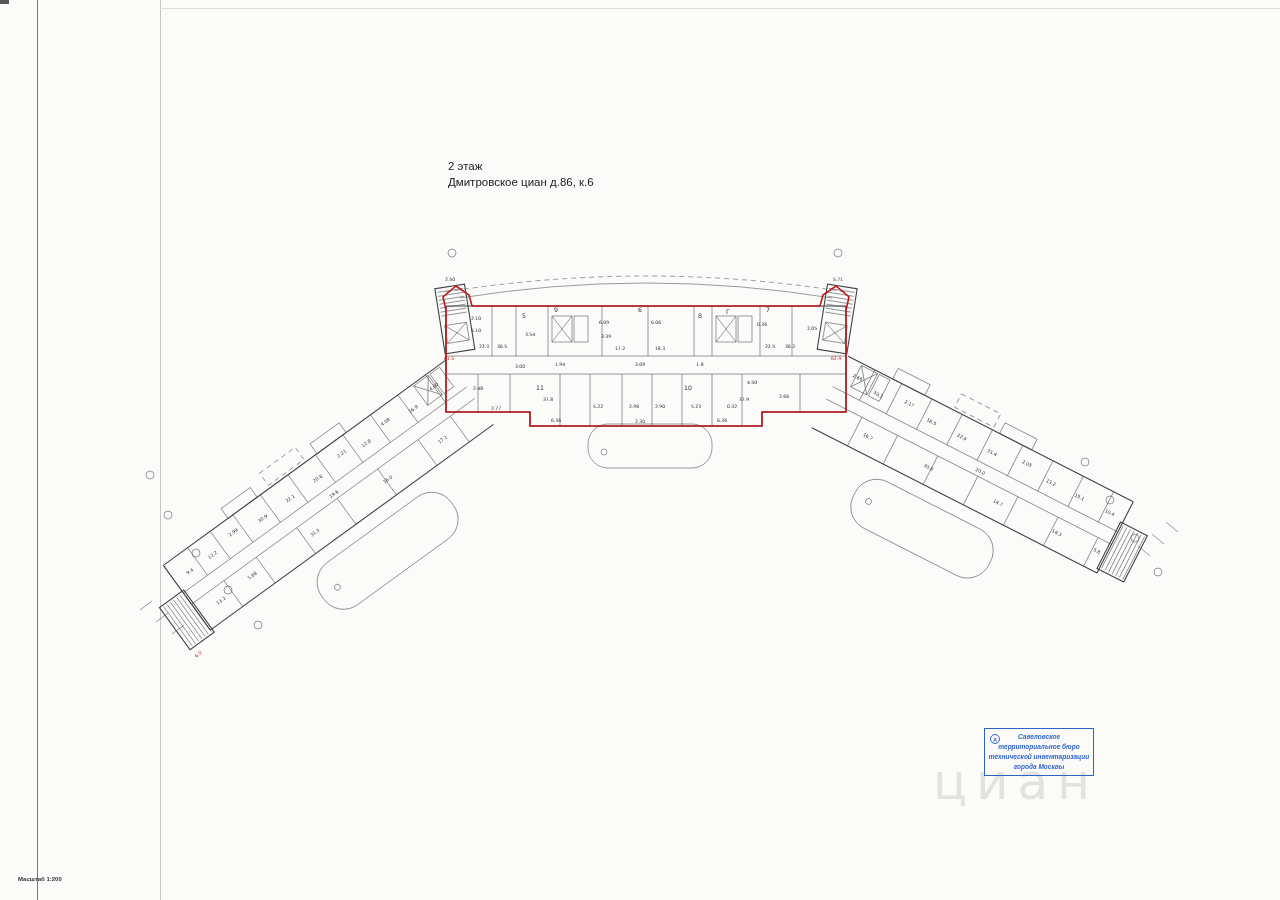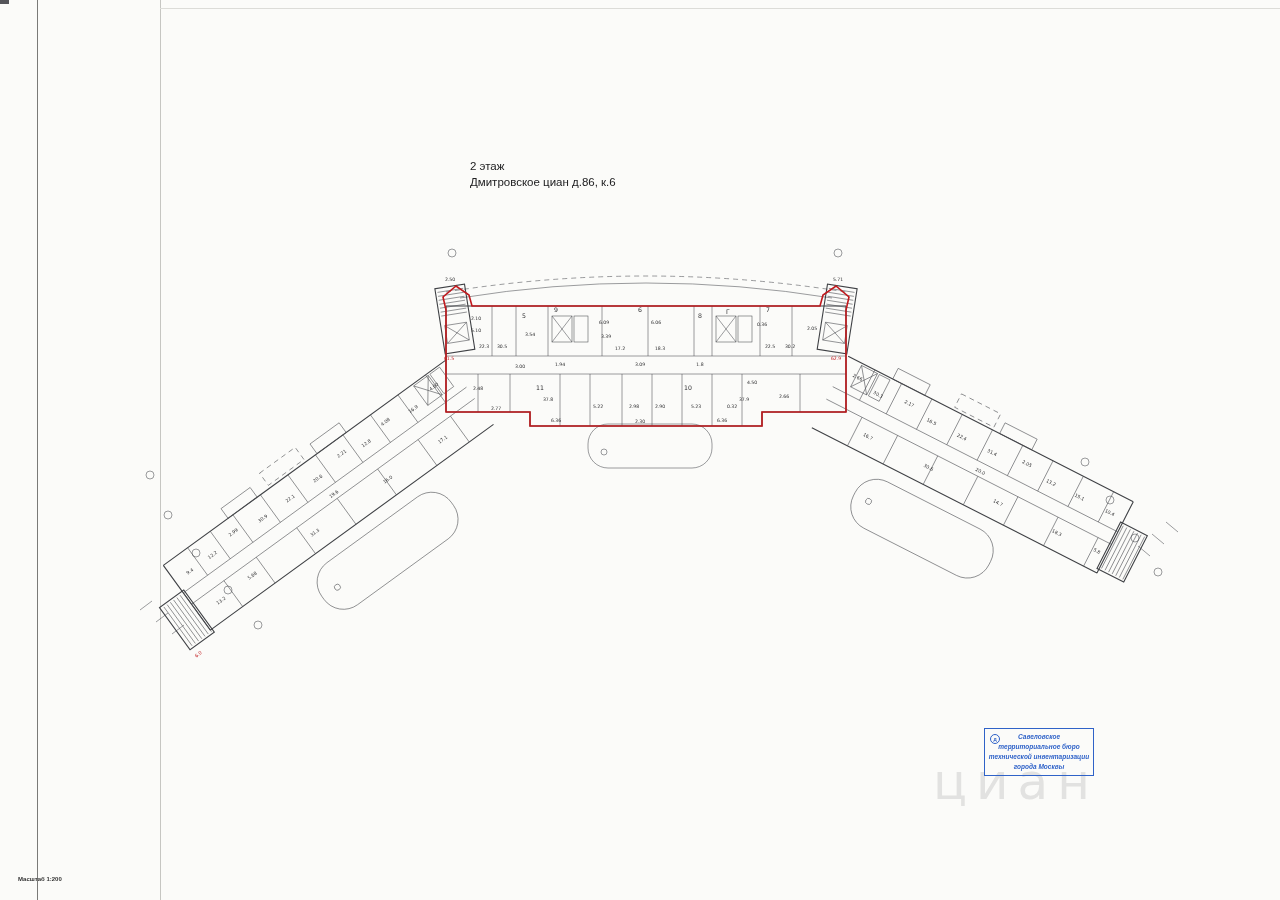--- a/index.html
+++ b/index.html
@@ -2,21 +2,21 @@
 <html><head>
 <meta charset="utf-8">
 <style>
   html,body{margin:0;padding:0;background:#e8e8e6;}
   .page{position:relative;width:1280px;height:900px;background:#fbfbf9;overflow:hidden;
         font-family:"Liberation Sans",sans-serif;}
   .edge-v1{position:absolute;left:37px;top:0;width:1px;height:900px;background:#7a7a78;}
   .edge-v2{position:absolute;left:160px;top:0;width:1px;height:900px;background:#c6c6c2;}
   .edge-h{position:absolute;left:160px;top:8px;width:1120px;height:1px;background:#dcdcd8;}
   .corner-mark{position:absolute;left:0;top:0;width:9px;height:4px;background:#55555a;}
-  .title{position:absolute;left:470px;top:158px;font-size:11.5px;color:#202022;line-height:1.4;}
+  .title{position:absolute;left:448px;top:158px;font-size:11.5px;color:#202022;line-height:1.4;}
   .scale{position:absolute;left:18px;top:876px;font-size:6px;color:#333;font-weight:bold;}
   .wm{position:absolute;left:933px;top:736px;font-size:50px;letter-spacing:9px;
       color:rgba(100,100,100,.16);font-family:"DejaVu Sans",sans-serif;z-index:1;user-select:none;margin-top:17px;}
   .stamp{position:absolute;left:984px;top:728px;width:110px;height:48px;border:1.2px solid #2f62c8;
          z-index:2;color:#2f62c8;font-size:6.5px;font-style:italic;font-weight:bold;text-align:center;
          line-height:1.55;padding-top:3px;box-sizing:border-box;}
   .stamp .logo{position:absolute;left:5px;top:5px;width:8px;height:8px;border:1px solid #2f62c8;
          border-radius:50%;font-size:5px;line-height:8px;font-style:normal;text-align:center;}
   svg.plan{position:absolute;left:0;top:0;width:1280px;height:900px;z-index:0;}
   .wall{stroke:#3f4145;stroke-width:1.1;fill:none;}

